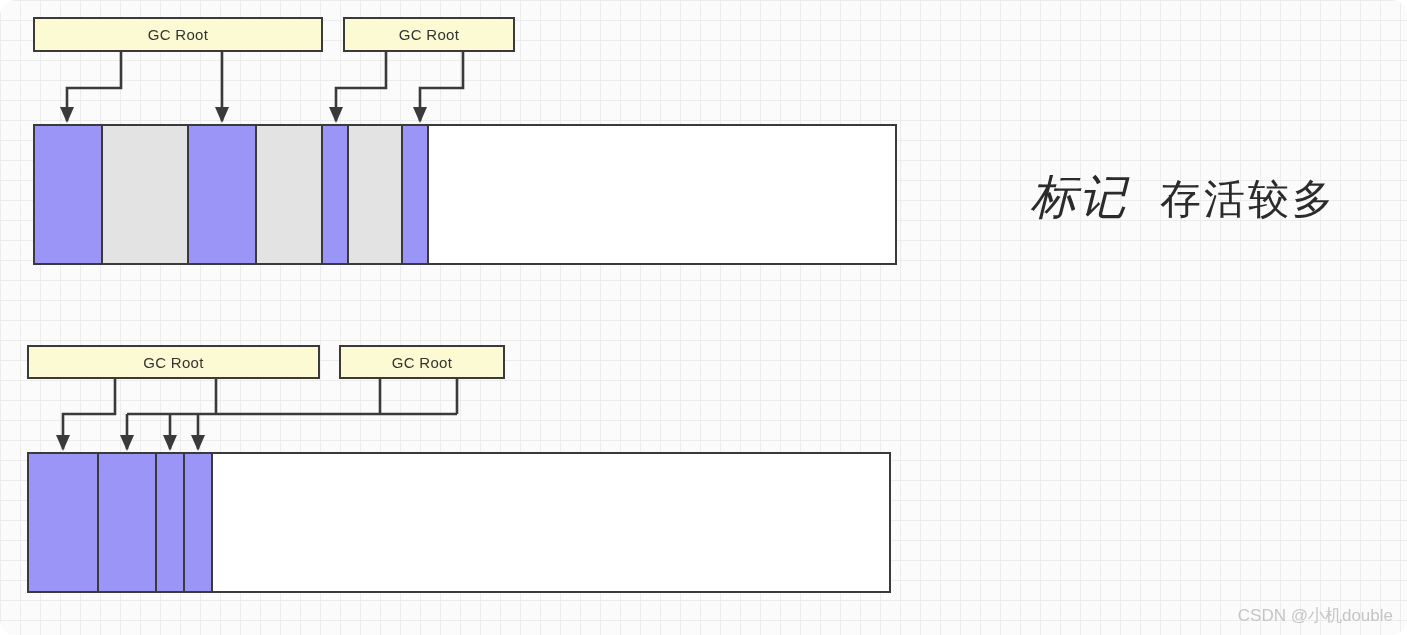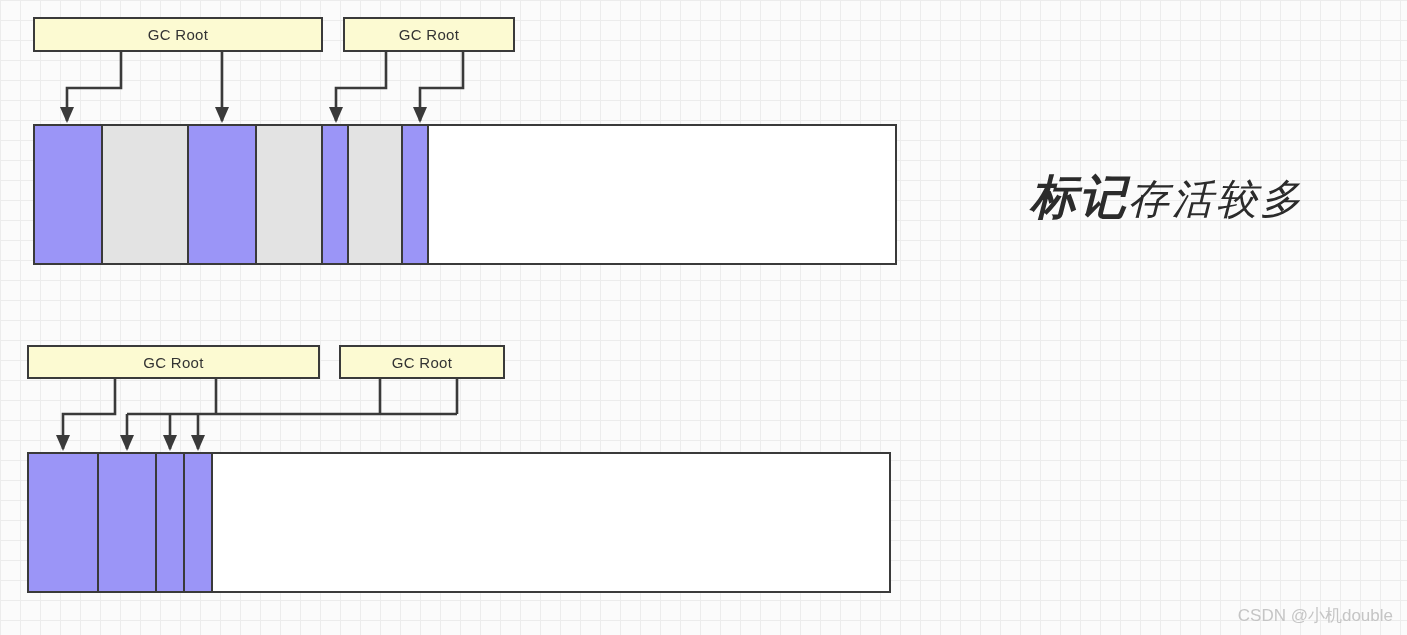--- a/index.html
+++ b/index.html
@@ -6,42 +6,43 @@
   .canvas{
     position:relative;
     width:1407px;height:635px;
     overflow:hidden;
     font-family:"Liberation Sans",sans-serif;
     background-color:var(--bg,#fbfbfb);
     background-image:
       linear-gradient(to right, var(--grid_line,#ececec) 1px, transparent 1px),
       linear-gradient(to bottom, var(--grid_line,#ececec) 1px, transparent 1px);
     background-size:20px 20px;
+    border-radius:16px;
   }
   .connectors{position:absolute;left:0;top:0;width:1407px;height:635px;pointer-events:none;}
   .connectors path.link{stroke:var(--stroke,#3a3a3a);stroke-width:2.6;fill:none;}
   .arrowhead-shape{fill:var(--stroke,#3a3a3a);stroke:none;}
   .root-box{
     position:absolute;box-sizing:border-box;
     background:var(--root_fill,#fcfad2);
     border:2px solid var(--stroke,#3a3a3a);
     display:flex;align-items:center;justify-content:center;
   }
   .root-label{font-size:15px;color:var(--text,#333);letter-spacing:0.3px;}
   .bar{
     position:absolute;box-sizing:border-box;
     background:var(--free,#fff);
     border:2px solid var(--stroke,#3a3a3a);
     display:flex;align-items:stretch;
   }
   .seg{height:100%;box-sizing:content-box;}
   .seg + .seg{border-left:2px solid var(--stroke,#3a3a3a);}
   .caption{position:absolute;display:flex;align-items:baseline;color:var(--label_text,#2b2b2b);white-space:nowrap;}
-  .caption-big{font-size:47px;font-weight:700;font-style:italic;letter-spacing:2px;}
-  .caption-sub{font-size:41px;font-weight:500;font-style:italic;letter-spacing:3px;}
+  .caption-big{font-size:47px;font-weight:400;font-style:italic;letter-spacing:2px;}
+  .caption-sub{font-size:41px;font-weight:500;margin-left:32px;letter-spacing:3px;}
   .watermark{position:absolute;right:14px;bottom:8px;font-size:17px;color:var(--watermark,#c5c5c5);}
 </style>
 </head>
 <body>
 
 <div class="canvas">
 
   <svg class="connectors" viewBox="0 0 1407 635" xmlns="http://www.w3.org/2000/svg">
     <defs>
       <marker id="arrowhead" markerUnits="userSpaceOnUse" markerWidth="16" markerHeight="14" refX="14" refY="7" orient="auto">

